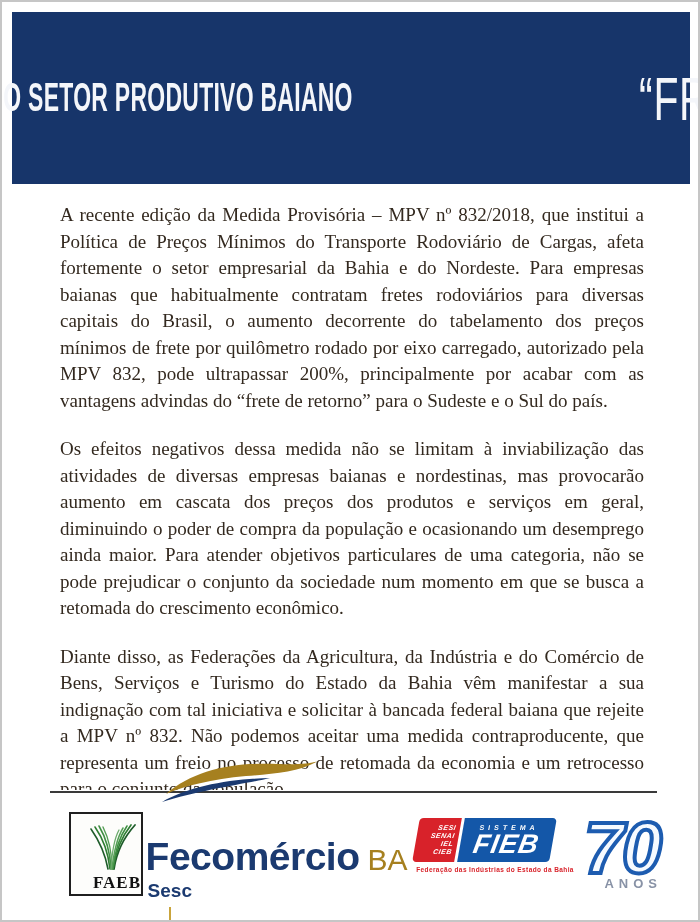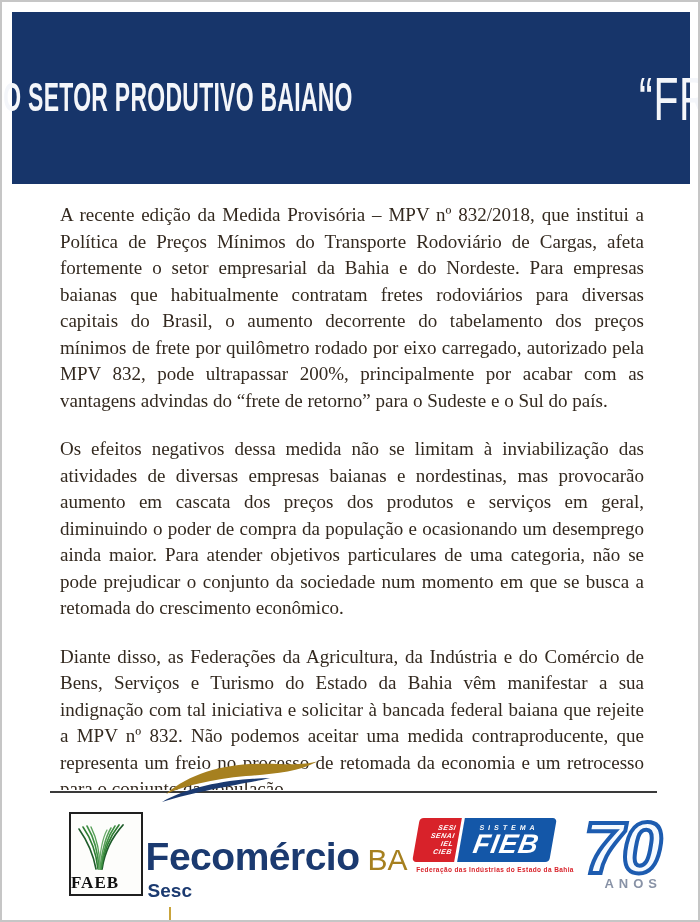--- a/index.html
+++ b/index.html
@@ -75,21 +75,21 @@
     width:615px; height:100px;
     display:flex; align-items:center; justify-content:space-between;
   }
 
   
   .faeb-box {
     width:74px; height:84px;
     border:2px solid #1f1f1f;
     background:#fdfdfb;
     display:flex; flex-direction:column;
-    align-items:flex-start; justify-content:flex-end;
+    align-items:flex-end; justify-content:flex-end;
     padding-bottom:3px;
     margin-left:22px;
   }
   .faeb-box svg { display:block; margin-bottom:1px; }
   .faeb-label {
     font-family:"Liberation Serif", serif;
     font-weight:bold; font-size:17px; color:#111;
     letter-spacing:1px; line-height:1;
   }
 

